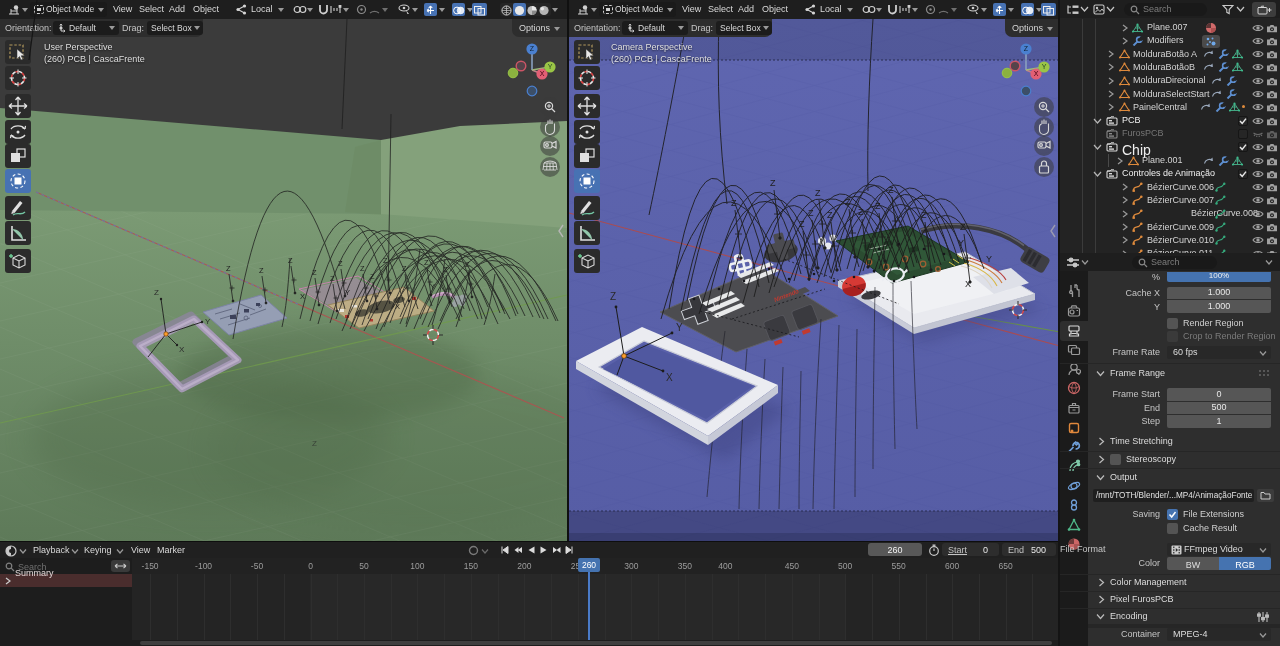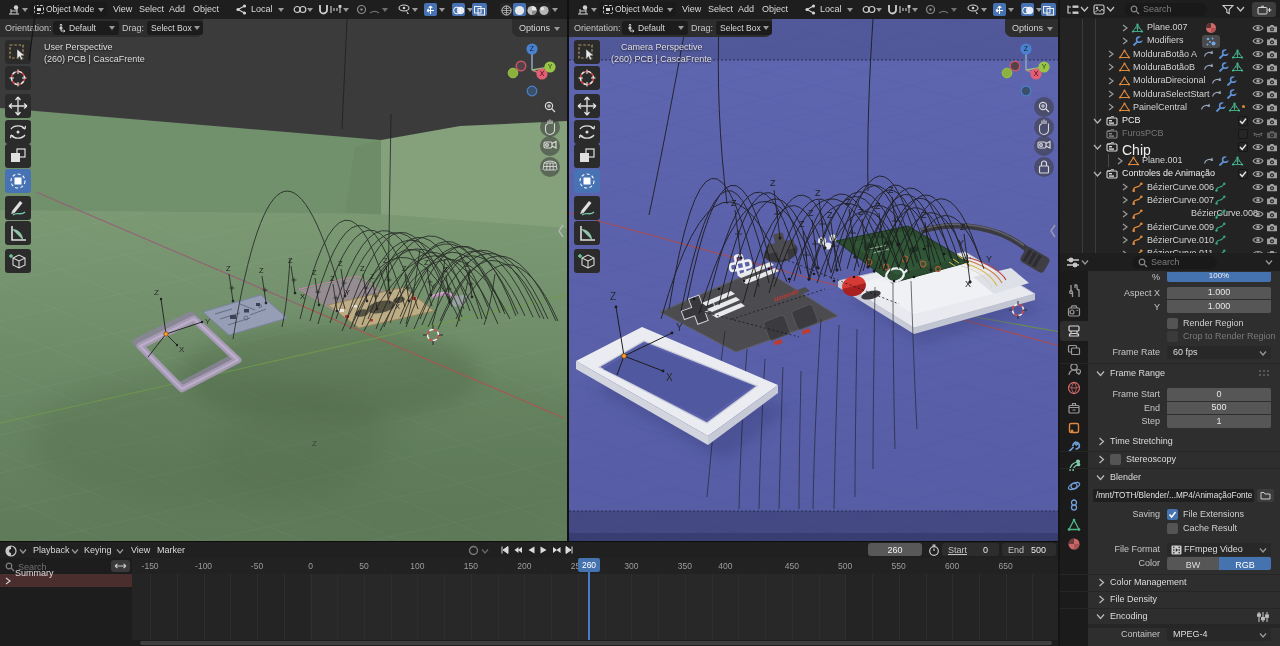--- a/index.html
+++ b/index.html
@@ -853,21 +853,21 @@
       <span class="chev abs" style="left:56px;top:5px;"></span>
   </div>
   <span class="abs lbl" style="left:122px;top:23px;">Drag:</span>
   <div class="abs wdg" style="left:147px;top:21px;width:56px;height:14px;">
     <span class="abs" style="left:4px;top:0;line-height:14px;font-size:8.5px;">Select Box</span>
       <span class="chev abs" style="left:47px;top:5px;"></span>
   </div>
   <span class="abs lbl" style="left:443px;top:23px;color:#d5d5d5;">Options</span>
     <span class="chev abs" style="left:478px;top:27px;"></span>
 
-  <div class="abs" style="left:42px;top:42px;color:#dfdfdf;font-size:9px;text-shadow:0 1px 2px rgba(0,0,0,.6);margin-left:10px;">Camera Perspective</div>
+  <div class="abs" style="left:42px;top:42px;color:#dfdfdf;font-size:9px;text-shadow:0 1px 2px rgba(0,0,0,.6);">Camera Perspective</div>
   <div class="abs" style="left:42px;top:54px;color:#dfdfdf;font-size:9px;text-shadow:0 1px 2px rgba(0,0,0,.6);">(260) PCB | CascaFrente</div>
 
   <div class="tbtn" style="top:40px;"><svg width="26" height="24">
         <rect x="5" y="5" width="13" height="13" fill="none" stroke="#b49a5e" stroke-width="1.2" stroke-dasharray="2.5,1.8"></rect>
         <path d="M12,9 L12,19 L14.5,16.5 L16,20 L17.8,19.2 L16.2,15.8 L19.5,15.5 Z" fill="#e8e8e8" stroke="#333" stroke-width="0.5"></path>
       </svg></div>
   <div class="tbtn" style="top:66px;"><svg width="26" height="24">
         <circle cx="13" cy="12" r="6.5" fill="none" stroke="#d44" stroke-width="1.6" stroke-dasharray="3.4,3.4"></circle>
         <circle cx="13" cy="12" r="6.5" fill="none" stroke="#e8e8e8" stroke-width="1.6" stroke-dasharray="3.4,3.4" stroke-dashoffset="3.4"></circle>
         <path d="M13,3.5 L13,8 M13,16 L13,20.5 M4.5,12 L9,12 M17,12 L21.5,12" stroke="#e8e8e8" stroke-width="1"></path>
@@ -1552,21 +1552,21 @@
       <circle cx="2" cy="11.5" r="1.3" fill="#4fb889"></circle>
     </svg>
   <svg class="abs" style="left:7px;top:284px;" width="14" height="14">
       <circle cx="7" cy="7" r="5.5" fill="#c66"></circle>
       <path d="M7,1.5 A5.5,5.5 0 0 0 1.5,7 L7,7 Z" fill="#6e3a3a"></path>
       <path d="M7,12.5 A5.5,5.5 0 0 0 12.5,7 L7,7 Z" fill="#a85454"></path>
     </svg>
   <div class="abs" style="left:0;top:18.5px;width:100px;text-align:right;font-size:9px;color:#c5c5c5;">%</div>
   <div class="abs" style="left:107px;top:19px;width:104px;height:10px;background:#4573b0;border-radius:0 0 2px 2px;"></div>
   <div class="abs" style="left:107px;top:18px;width:104px;text-align:center;font-size:8px;color:#f0f0f0;">100%</div>
-  <div class="abs" style="left:0;top:34.5px;width:100px;text-align:right;font-size:9px;color:#c5c5c5;">Aspect X</div>
+  <div class="abs" style="left:0;top:34.5px;width:100px;text-align:right;font-size:9px;color:#c5c5c5;">Cache X</div>
   <div class="abs" style="left:107px;top:33.5px;width:104px;height:12.5px;background:#565656;border-radius:2px 2px 0 0;"></div>
     <div class="abs" style="left:107px;top:34.25px;width:104px;text-align:center;font-size:9px;color:#e8e8e8;">1.000</div>
   <div class="abs" style="left:0;top:48.5px;width:100px;text-align:right;font-size:9px;color:#c5c5c5;">Y</div>
   <div class="abs" style="left:107px;top:47px;width:104px;height:12.5px;background:#565656;border-radius:0 0 2px 2px;"></div>
     <div class="abs" style="left:107px;top:47.75px;width:104px;text-align:center;font-size:9px;color:#e8e8e8;">1.000</div>
   <div class="abs" style="left:107px;top:65.0px;width:11px;height:11px;background:#545454;border-radius:2px;"></div>
   <span class="abs" style="left:123px;top:65px;font-size:9px;color:#d0d0d0;">Render Region</span>
   <div class="abs" style="left:107px;top:78.0px;width:11px;height:11px;background:#3a3a3a;border-radius:2px;"></div>
   <span class="abs" style="left:123px;top:78px;font-size:9px;color:#7b7b7b;">Crop to Render Region</span>
   <div class="abs" style="left:0;top:94.0px;width:100px;text-align:right;font-size:9px;color:#c5c5c5;">Frame Rate</div>
@@ -1606,36 +1606,36 @@
   <div class="abs" style="left:0;top:198px;width:220px;height:1px;background:#262626;"></div>
   <svg class="abs" style="left:38px;top:201.5px;" width="8" height="9">
       <path d="M1.5,1 L5.5,4.5 L1.5,8" fill="none" stroke="#bbb" stroke-width="1.2"></path>
     </svg>
     <div class="abs" style="left:50px;top:200.5px;width:11px;height:11px;background:#545454;border-radius:2px;"></div>
     <span class="abs" style="left:66px;top:200.5px;font-size:9px;color:#dcdcdc;">Stereoscopy</span>
   <div class="abs" style="left:0;top:215px;width:220px;height:1px;background:#262626;"></div>
   <svg class="abs" style="left:36px;top:220.5px;" width="9" height="8">
       <path d="M1,1.5 L4.5,5.5 L8,1.5" fill="none" stroke="#bbb" stroke-width="1.2"></path>
     </svg>
-    <span class="abs" style="left:50px;top:218.5px;font-size:9px;color:#dcdcdc;">Blender</span>
+    <span class="abs" style="left:50px;top:218.5px;font-size:9px;color:#dcdcdc;">Output</span>
   <div class="abs" style="left:33px;top:236px;width:161px;height:13px;background:#1f1f1f;border-radius:2px;"></div>
   <div class="abs" style="left:36px;top:238px;font-size:8.2px;color:#e2e2e2;white-space:nowrap;">/mnt/TOTH/Blender/...MP4/AnimaçãoFonte</div>
   <div class="abs" style="left:197px;top:236px;width:17px;height:13px;background:#3c3c3c;border-radius:2px;"></div>
   <svg class="abs" style="left:200px;top:238px;" width="11" height="9">
       <path d="M1,1.5 L4,1.5 L5,3 L10,3 L10,8 L1,8 Z" fill="none" stroke="#ccc" stroke-width="1"></path>
     </svg>
   <div class="abs" style="left:0;top:256.0px;width:100px;text-align:right;font-size:9px;color:#c5c5c5;">Saving</div>
   <div class="abs" style="left:107px;top:256.0px;width:11px;height:11px;background:#4573b0;border-radius:2px;"></div>
     <svg class="abs" style="left:107px;top:256.0px;" width="11" height="11">
       <path d="M2.5,5.5 L4.7,8 L8.5,3" fill="none" stroke="#fff" stroke-width="1.5"></path>
     </svg>
   <span class="abs" style="left:123px;top:256px;font-size:9px;color:#d0d0d0;">File Extensions</span>
   <div class="abs" style="left:107px;top:269.5px;width:11px;height:11px;background:#545454;border-radius:2px;"></div>
   <span class="abs" style="left:123px;top:269.5px;font-size:9px;color:#d0d0d0;">Cache Result</span>
-  <div class="abs" style="left:0;top:291.0px;width:100px;text-align:right;font-size:9px;color:#c5c5c5;">File Format</div>
+  <div class="abs" style="left:0;top:291.0px;width:100px;font-size:9px;color:#c5c5c5;">File Format</div>
   <div class="abs" style="left:107px;top:290px;width:104px;height:13px;background:#282828;border-radius:2px;"></div>
     <svg class="abs" style="left:111px;top:292px;" width="11" height="10">
       <rect x="0.5" y="0.5" width="10" height="9" rx="1" fill="#ccc"></rect>
       <rect x="2.2" y="1.5" width="1.2" height="1.6" fill="#282828"></rect>
       <rect x="2.2" y="4.2" width="1.2" height="1.6" fill="#282828"></rect>
       <rect x="2.2" y="6.9" width="1.2" height="1.6" fill="#282828"></rect>
       <rect x="7.6" y="1.5" width="1.2" height="1.6" fill="#282828"></rect>
       <rect x="7.6" y="4.2" width="1.2" height="1.6" fill="#282828"></rect>
       <rect x="7.6" y="6.9" width="1.2" height="1.6" fill="#282828"></rect>
       <path d="M4.8,3 L7,5 L4.8,7 Z" fill="#282828"></path>
@@ -1651,21 +1651,21 @@
   <div class="abs" style="left:159px;top:306.5px;width:52px;text-align:center;font-size:9px;color:#fff;">RGB</div>
   <div class="abs" style="left:0;top:321px;width:220px;height:1px;background:#262626;"></div>
   <svg class="abs" style="left:38px;top:325.0px;" width="8" height="9">
       <path d="M1.5,1 L5.5,4.5 L1.5,8" fill="none" stroke="#bbb" stroke-width="1.2"></path>
     </svg>
     <span class="abs" style="left:50px;top:324.0px;font-size:9px;color:#dcdcdc;">Color Management</span>
   <div class="abs" style="left:0;top:338px;width:220px;height:1px;background:#262626;"></div>
   <svg class="abs" style="left:38px;top:342.0px;" width="8" height="9">
       <path d="M1.5,1 L5.5,4.5 L1.5,8" fill="none" stroke="#bbb" stroke-width="1.2"></path>
     </svg>
-    <span class="abs" style="left:50px;top:341.0px;font-size:9px;color:#dcdcdc;">File Density</span>
+    <span class="abs" style="left:50px;top:341.0px;font-size:9px;color:#dcdcdc;">Pixel FurosPCB</span>
   <div class="abs" style="left:0;top:355px;width:220px;height:1px;background:#262626;"></div>
   <svg class="abs" style="left:36px;top:360.0px;" width="9" height="8">
       <path d="M1,1.5 L4.5,5.5 L8,1.5" fill="none" stroke="#bbb" stroke-width="1.2"></path>
     </svg>
     <span class="abs" style="left:50px;top:358.0px;font-size:9px;color:#dcdcdc;">Encoding</span>
     <svg class="abs" style="left:196px;top:358px;" width="14" height="12">
       <g stroke="#bbb" stroke-width="1.1" fill="none">
         <path d="M3,1 L3,11 M7,1 L7,11 M11,1 L11,11"></path>
         <rect x="1.6" y="3" width="2.8" height="2.2" fill="#bbb"></rect>
         <rect x="5.6" y="6.5" width="2.8" height="2.2" fill="#bbb"></rect>

